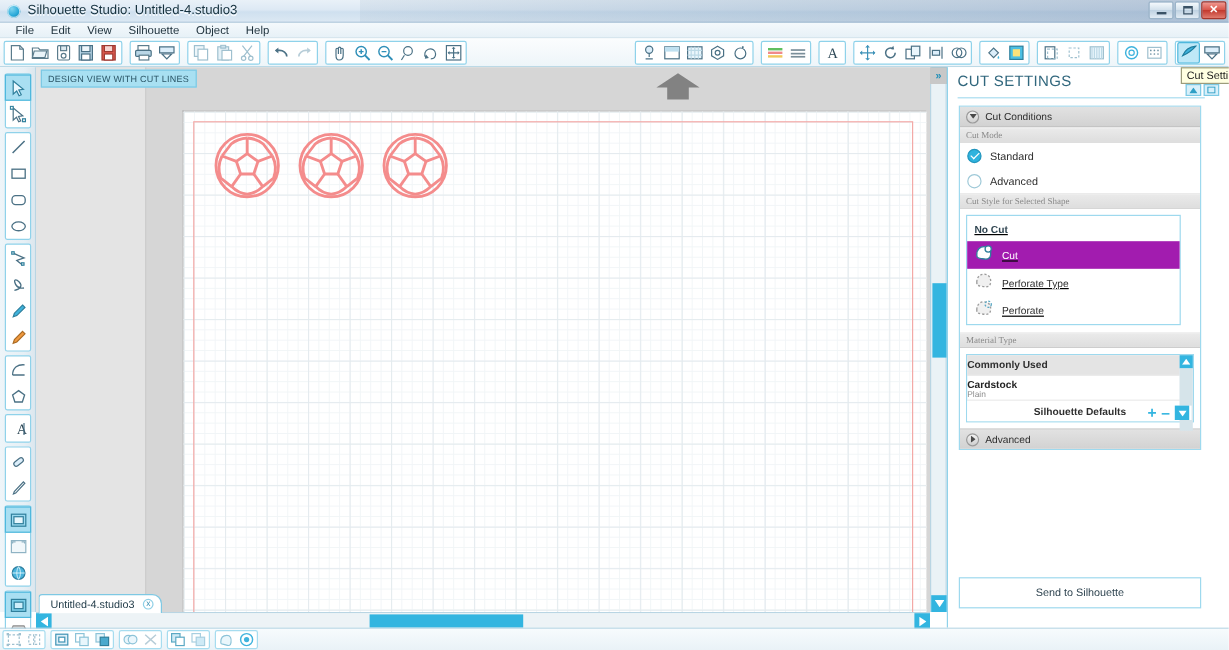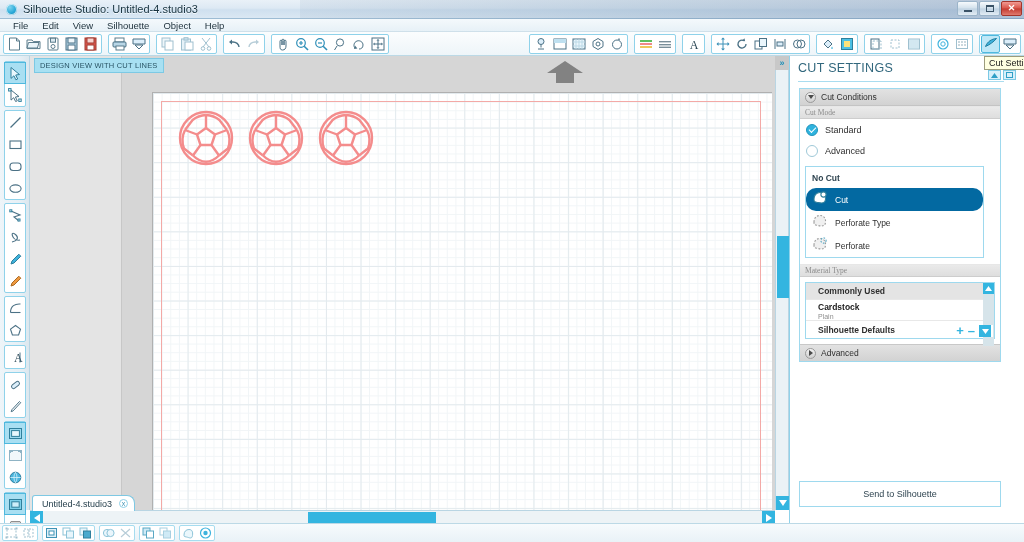--- a/index.html
+++ b/index.html
@@ -245,36 +245,36 @@
     display:flex;align-items:center;justify-content:center;
   }
   .radio.on{ background:#2fb3de; border-color:#2295bd; }
   .radio.on::after{
     content:""; width:6px;height:3px; border-left:1.6px solid #fff; border-bottom:1.6px solid #fff;
     transform:rotate(-45deg); margin-top:-2px;
   }
   .radio-label{ font-size:9px; color:#2f2f2f; }
 
   .cutstyle-box{
-    margin:5px 16px 6px 5px; border:1px solid #9ed9ee; background:#fff;
+    margin:5px 16px 6px 5px; border:1px solid #9ed9ee; background:#fff;text-decoration:underline;
   }
   .cs-row{
     height:23px; display:flex; align-items:center; gap:6px; padding-left:6px;
   }
   .cs-row.nocut{ height:21px; }
-  .cs-row.sel{ background:#0369a1;border-radius:10px; }
+  .cs-row.sel{ background:#a21caf; }
   .cs-label{ font-size:8.5px; color:#2f2f2f; }
   .cs-row.sel .cs-label{ color:#ffffff; }
   .cs-row.nocut .cs-label{ font-weight:bold; color:#2f4450; }
 
   .mat-box{
     margin:5px 5px 0 5px; border:1px solid #9ed9ee; background:#fff; position:relative;
   }
   .mat-row{
-    height:17px; display:flex; align-items:center; padding-left:12px;
+    height:17px; display:flex; align-items:center; padding-left:0;
     border-bottom:1px solid #e8e8e8;
   }
   .mat-row.group{ background:#e4e4e4; }
   .mat-row.tall{ height:21px; display:block; padding-top:2px; }
   .mat-name{ font-size:8.5px; color:#222; font-weight:bold; display:block; line-height:10px;}
   .mat-sub{ font-size:7px; color:#8e8e8e; display:block; line-height:9px;}
   .mat-row.sel{ background:#4cc0e4; }
   .mat-row.sel .mat-name{ color:#fff; }
   .mat-row.sel .mat-sub{ color:#e3f6fd; }
   .mat-row.group .mat-name{ font-weight:bold; color:#2f2f2f;}
@@ -910,20 +910,23 @@
       </div>
       <div class="radio-row">
         <span class="radio on"></span>
         <span class="radio-label">Standard</span>
       </div>
       <div class="radio-row">
         <span class="radio"></span>
         <span class="radio-label">Advanced</span>
       </div>
 
+      <div class="subhead">
+        <span class="subhead-label">Cut Style for Selected Shape</span>
+      </div>
       <div class="cutstyle-box">
         <div class="cs-row nocut">
           <span class="cs-label">No Cut</span>
         </div>
         <div class="cs-row sel">
           <span>
             <svg width="17" height="15" viewBox="0 0 17 15">
                 <path d="M2 9c0-4 2.5-6.5 6-6.5S14 5 13.5 9.5 9 13 5.5 12.5 2 11 2 9z" fill="#ffffff" stroke="#2f7f9c" stroke-width="1.1"></path>
                 <circle cx="11.5" cy="4.5" r="2.6" fill="#ffffff" stroke="#2f7f9c" stroke-width="1.1"></circle>
               </svg>
@@ -953,21 +956,21 @@
         <span class="subhead-label">Material Type</span>
       </div>
       <div class="mat-box">
         <div class="mat-row group">
           <span class="mat-name">Commonly Used</span>
         </div>
         <div class="mat-row tall">
           <span class="mat-name">Cardstock</span>
           <span class="mat-sub">Plain</span>
         </div>
-        <div class="mat-row group" style="background:#fff;border-bottom:none;">
+        <div class="mat-row group" style="background:#fff;border-bottom:none;justify-content:center;">
           <span class="mat-name">Silhouette Defaults</span>
         </div>
 
         <div class="mat-scroll">
           <div class="ms-arrow">
             <svg width="7" height="5" viewBox="0 0 7 5">
                 <path d="M3.5 0l3.5 5H0z" fill="#fff"></path>
               </svg>
           </div>
           <div class="ms-thumb"></div>

